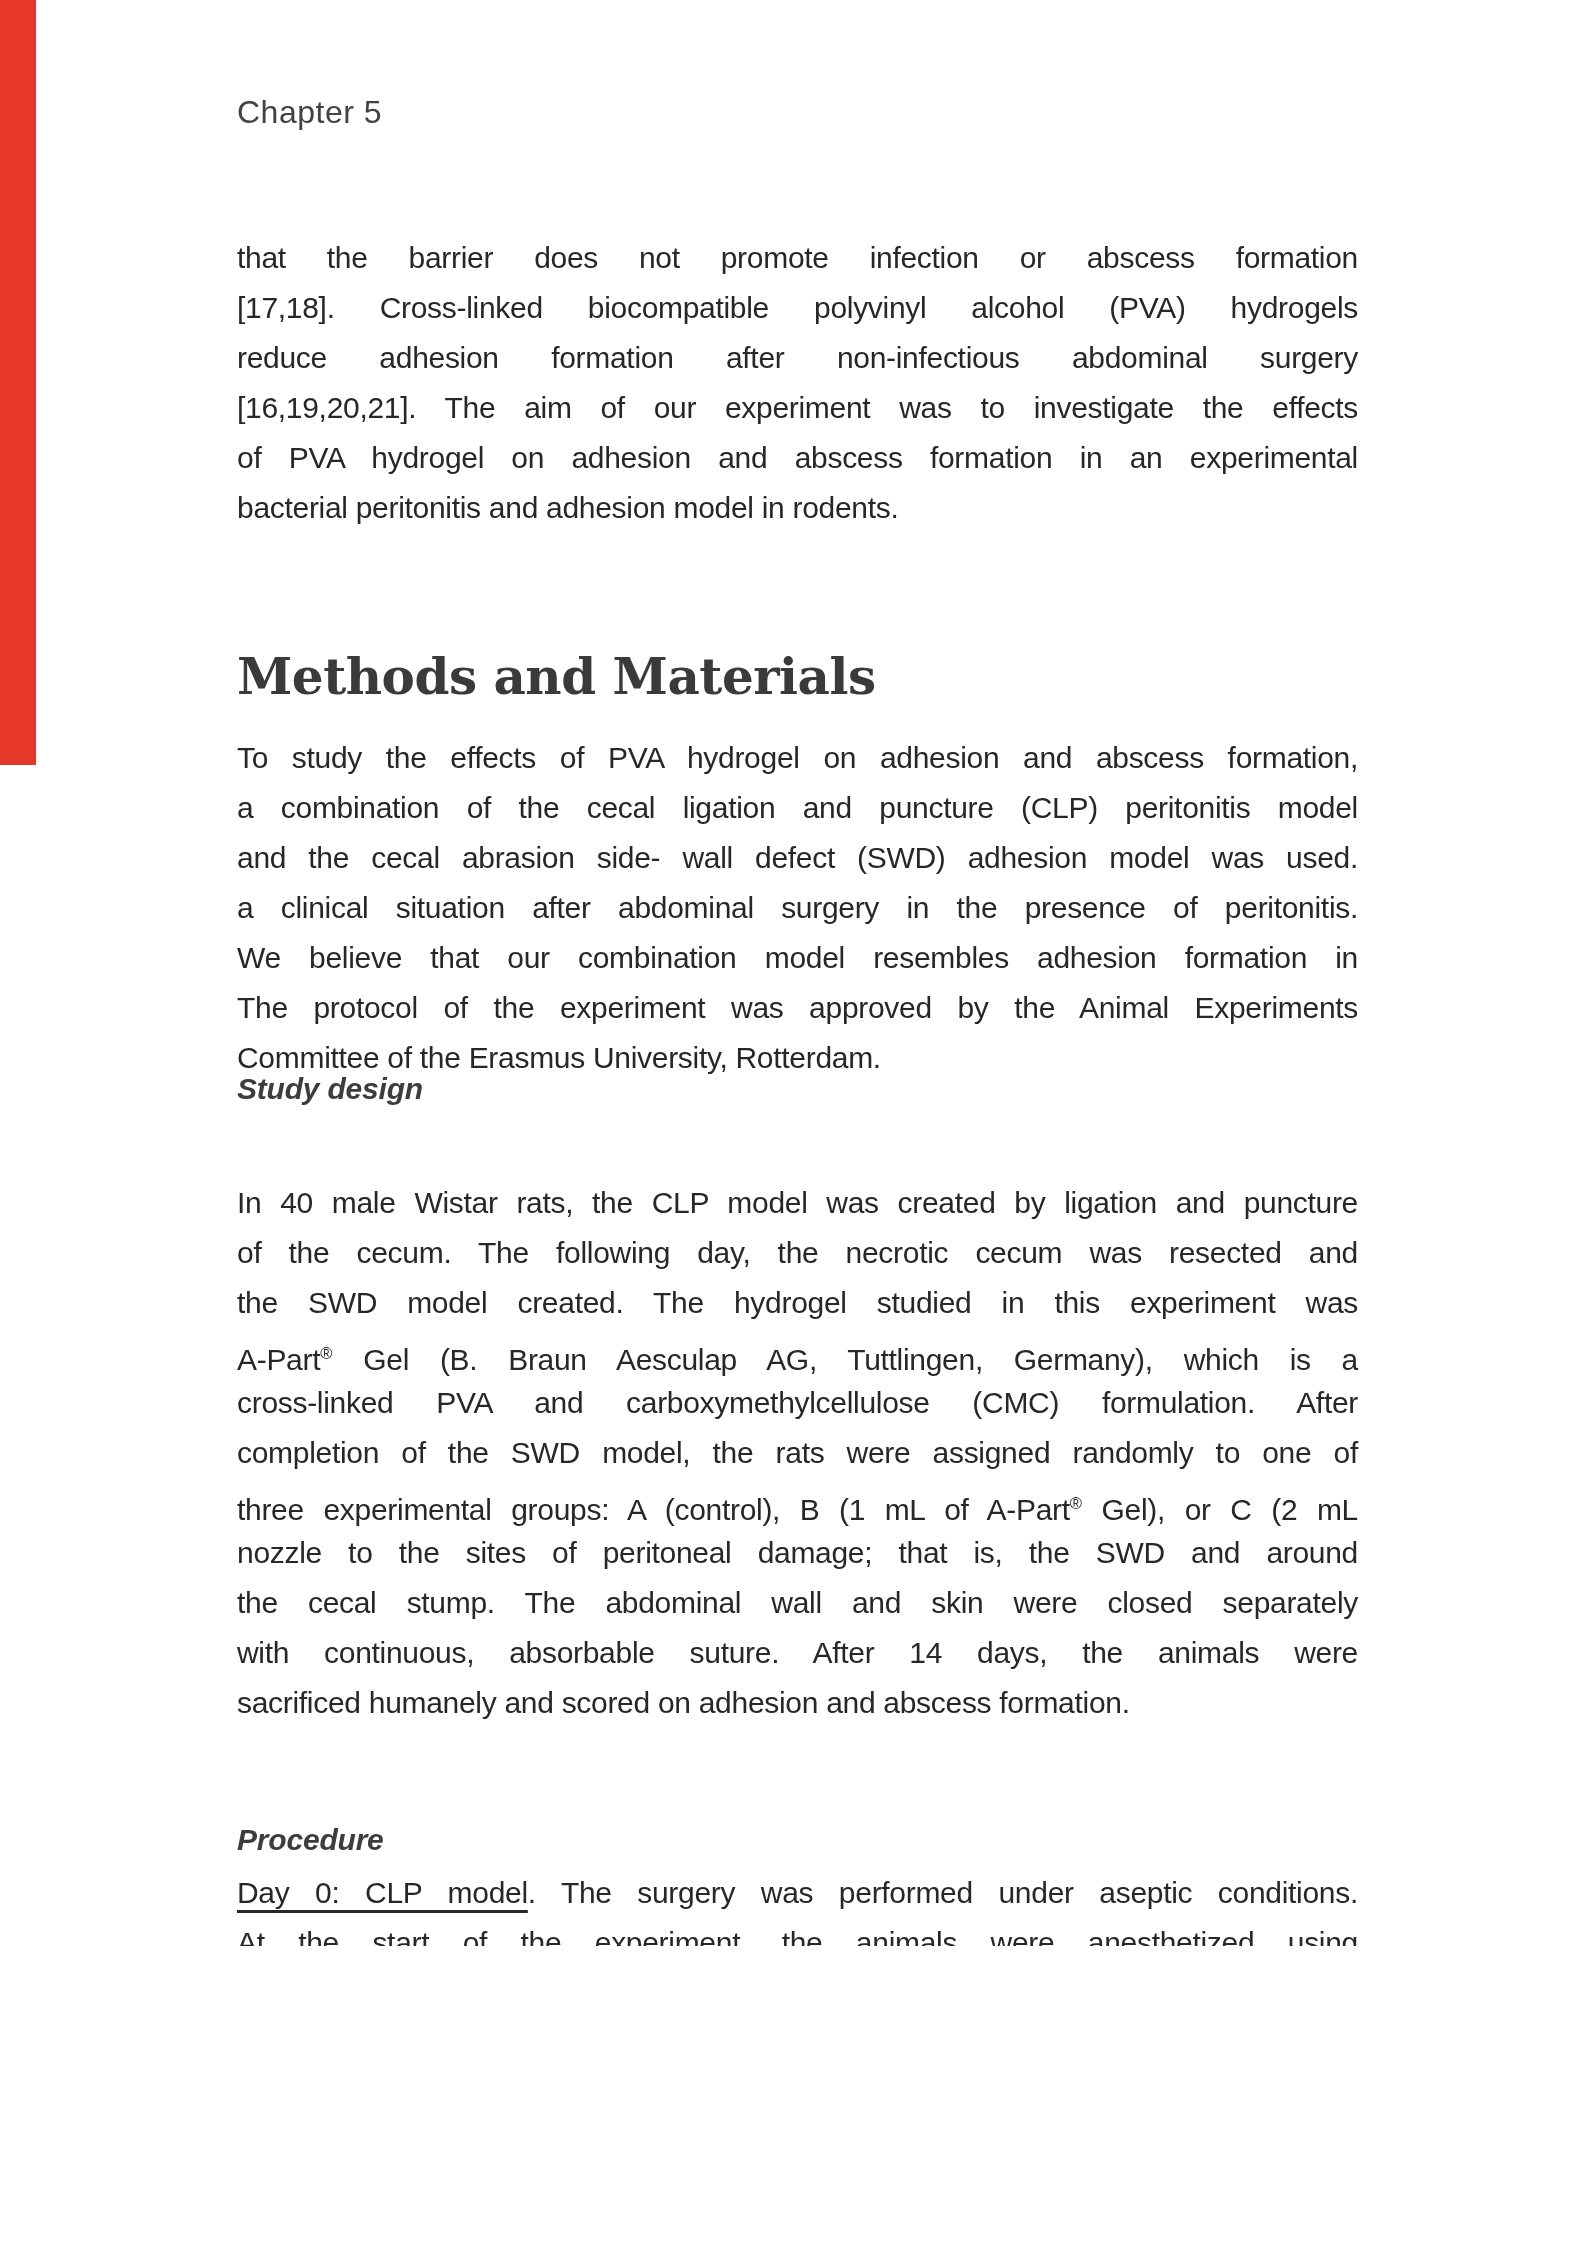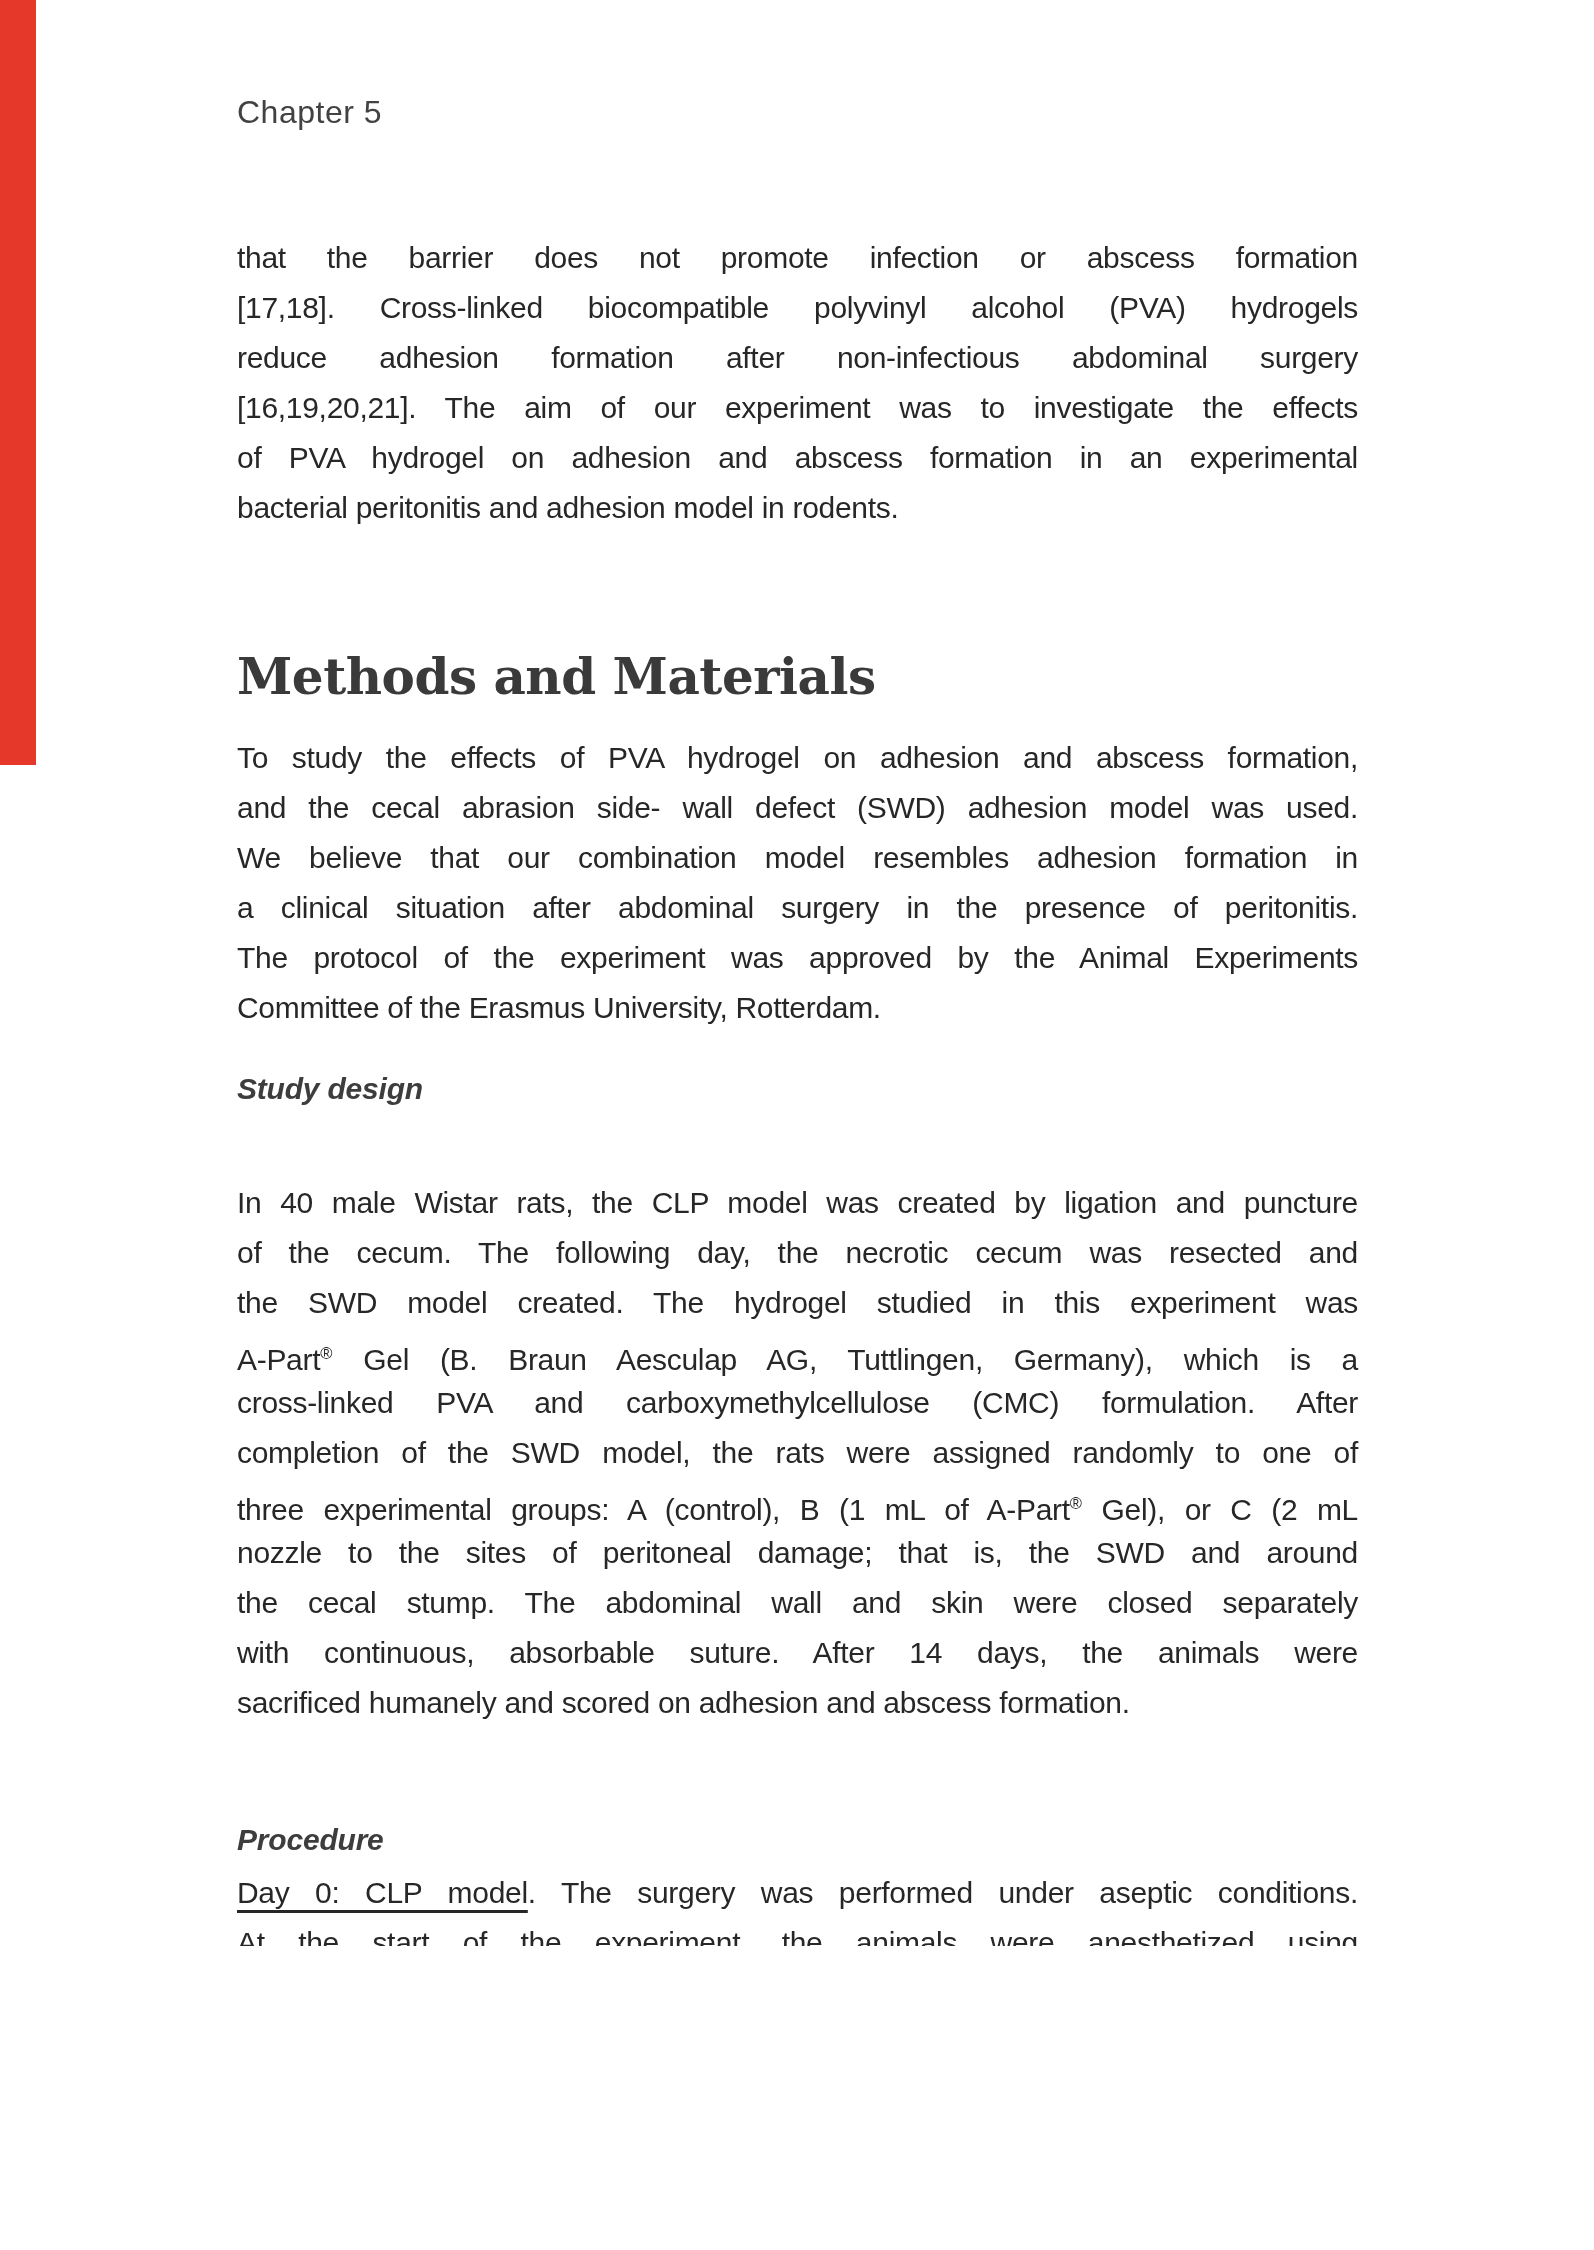--- a/index.html
+++ b/index.html
@@ -94,23 +94,24 @@
       <div class="line">reduce adhesion formation after non-infectious abdominal surgery</div>
       <div class="line">[16,19,20,21]. The aim of our experiment was to investigate the effects</div>
       <div class="line">of PVA hydrogel on adhesion and abscess formation in an experimental</div>
       <div class="line lastline">bacterial peritonitis and adhesion model in rodents.</div>
     </div>
 
   <h1 class="section-heading">Methods and Materials</h1>
 
   <div class="para" id="para-methods">
       <div class="line">To study the effects of PVA hydrogel on adhesion and abscess formation,</div>
+      <div class="line">a combination of the cecal ligation and puncture (CLP) peritonitis model</div>
       <div class="line">and the cecal abrasion side- wall defect (SWD) adhesion model was used.</div>
+      <div class="line">a clinical situation after abdominal surgery in the presence of peritonitis.</div>
       <div class="line">We believe that our combination model resembles adhesion formation in</div>
-      <div class="line">a clinical situation after abdominal surgery in the presence of peritonitis.</div>
       <div class="line">The protocol of the experiment was approved by the Animal Experiments</div>
       <div class="line lastline">Committee of the Erasmus University, Rotterdam.</div>
     </div>
 
   <div class="subhead" id="subhead-study">Study design</div>
 
   <div class="para" id="para-study">
       <div class="line">In 40 male Wistar rats, the CLP model was created by ligation and puncture</div>
       <div class="line">of the cecum. The following day, the necrotic cecum was resected and</div>
       <div class="line">the SWD model created. The hydrogel studied in this experiment was</div>

